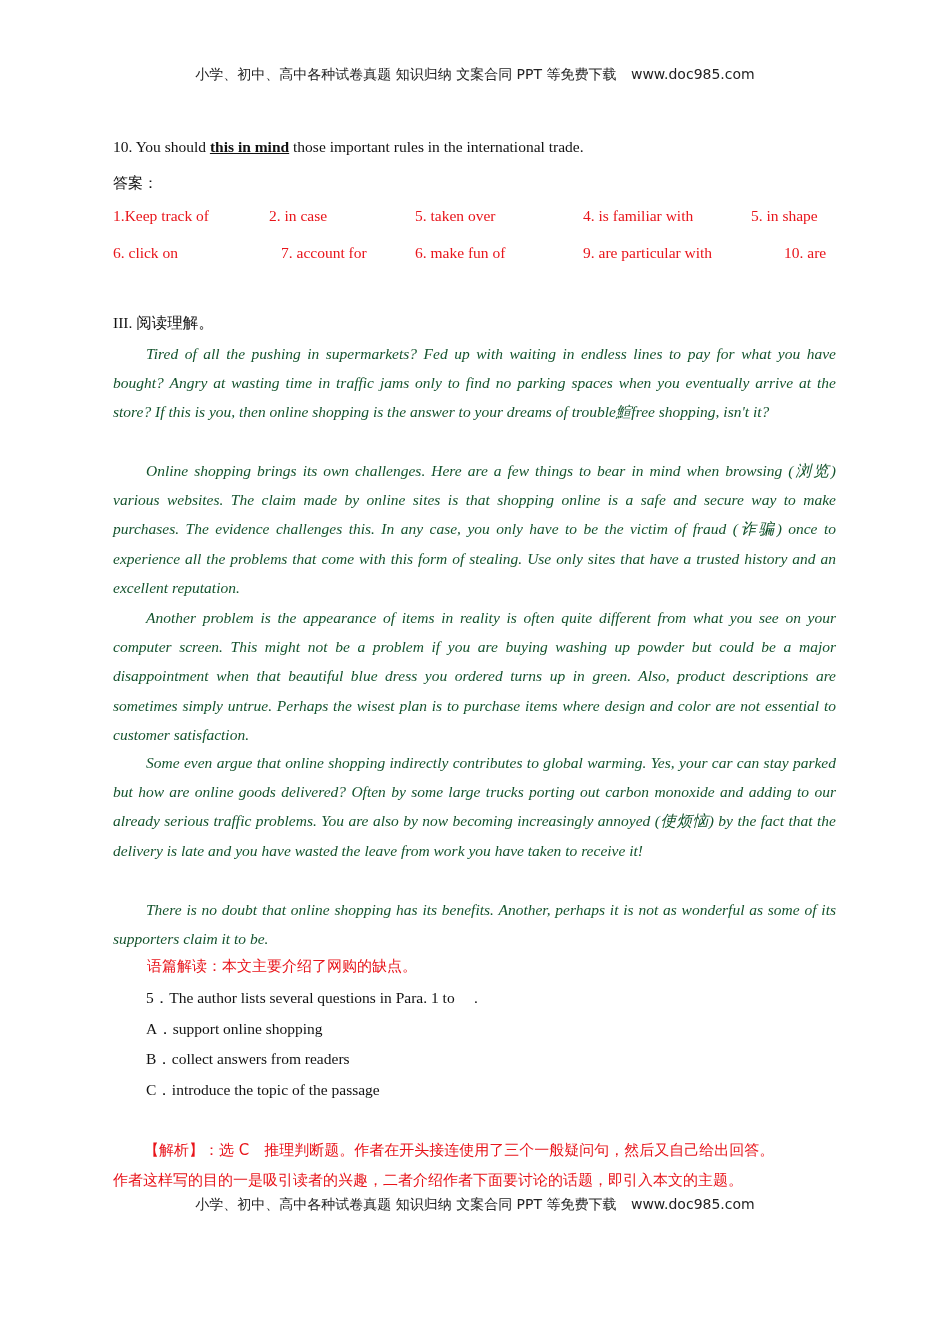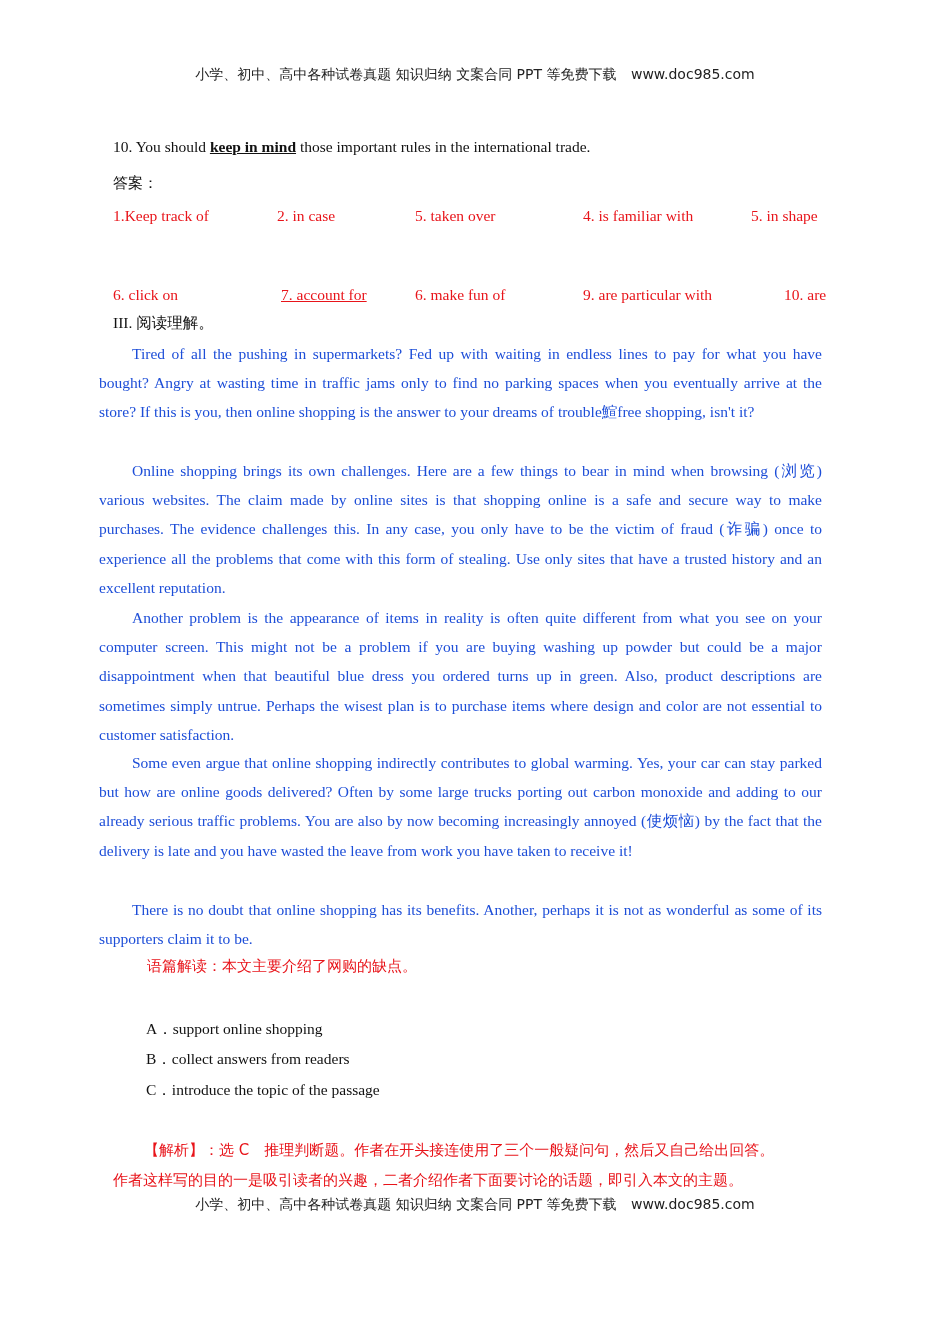--- a/index.html
+++ b/index.html
@@ -16,68 +16,69 @@
     .line {
       position: absolute; left: 113px; font-family: "Liberation Serif", "DejaVu Serif", serif;
       font-size: 15.5px; color: #111; white-space: nowrap;
     }
     .red { color: #e8141a; }
     .kw { font-weight: bold; text-decoration: underline; }
     .ans-row { position: absolute; left: 113px; width: 720px; height: 20px;
       font-family: "Liberation Serif", "DejaVu Serif", serif; font-size: 15.5px; color: #e8141a; }
     .ans-row span { position: absolute; top: 0; white-space: nowrap; }
     .para {
-      position: absolute; left: 99px; width: 723px;
-      font-family: "Liberation Serif", "DejaVu Serif", serif; font-size: 15.5px; color: #1d4ed8;
-      line-height: 29.2px; text-align: justify; text-indent: 33px;
+      position: absolute; left: 113px; width: 723px;
+      font-family: "Liberation Serif", "DejaVu Serif", serif; font-size: 15.5px; color: #14532d;
+      line-height: 29.2px; text-align: justify; text-indent: 33px; font-style: italic;
     }
     .opt { position: absolute; left: 146px; font-family: "Liberation Serif", "DejaVu Serif", serif; font-size: 15.5px; color: #111; white-space: nowrap; }
     .cn { font-family: "DejaVu Sans", sans-serif; }
   </style>
 </head>
 <body>
 
 <div class="page">
 
   <div class="hdr">
     <span>小学、初中、高中各种试卷真题 知识归纳 文案合同 PPT 等免费下载</span>
     <span class="url">www.doc985.com</span>
   </div>
 
   <div class="line" style="top:138px;">
-    <span>10. You should </span><span class="kw">keep in mind</span><span> those important rules in the international trade.</span>
+    <span>10. You should </span><span class="kw">this in mind</span><span> those important rules in the international trade.</span>
   </div>
 
   <div class="line cn" style="top:174px; font-size:15px;">答案：</div>
 
   <div class="ans-row" style="top:207px;">
     <span style="left:0px;">1.Keep track of</span>
-    <span style="left:164px;">2. in case</span>
+    <span style="left:156px;">2. in case</span>
     <span style="left:302px;">5. taken over</span>
     <span style="left:470px;">4. is familiar with</span>
     <span style="left:638px;">5. in shape</span>
   </div>
-  <div class="ans-row" style="top:244px;margin-top:42px;">
+  <div class="ans-row" style="top:244px;">
     <span style="left:0px;">6. click on</span>
-    <span style="left:168px;text-decoration:underline;">7. account for</span>
+    <span style="left:168px;">7. account for</span>
     <span style="left:302px;">6. make fun of</span>
     <span style="left:470px;">9. are particular with</span>
     <span style="left:671px;">10. are</span>
   </div>
 
   <div class="line" style="top:313px;">III. 阅读理解。</div>
 
   <div class="para" style="top:339px;">Tired of all the pushing in supermarkets? Fed up with waiting in endless lines to pay for what you have bought? Angry at wasting time in traffic jams only to find no parking spaces when you eventually arrive at the store? If this is you, then online shopping is the answer to your dreams of trouble鰚free shopping, isn't it?</div>
   <div class="para" style="top:456px;">Online shopping brings its own challenges. Here are a few things to bear in mind when browsing (浏览) various websites. The claim made by online sites is that shopping online is a safe and secure way to make purchases. The evidence challenges this. In any case, you only have to be the victim of fraud (诈骗) once to experience all the problems that come with this form of stealing. Use only sites that have a trusted history and an excellent reputation.</div>
   <div class="para" style="top:603px;">Another problem is the appearance of items in reality is often quite different from what you see on your computer screen. This might not be a problem if you are buying washing up powder but could be a major disappointment when that beautiful blue dress you ordered turns up in green. Also, product descriptions are sometimes simply untrue. Perhaps the wisest plan is to purchase items where design and color are not essential to customer satisfaction.</div>
   <div class="para" style="top:748px;">Some even argue that online shopping indirectly contributes to global warming. Yes, your car can stay parked but how are online goods delivered? Often by some large trucks porting out carbon monoxide and adding to our already serious traffic problems. You are also by now becoming increasingly annoyed (使烦恼) by the fact that the delivery is late and you have wasted the leave from work you have taken to receive it!</div>
   <div class="para" style="top:895px;">There is no doubt that online shopping has its benefits. Another, perhaps it is not as wonderful as some of its supporters claim it to be.</div>
 
   <div class="line red cn" style="top:957px; left:147px; font-size:15px;">语篇解读：本文主要介绍了网购的缺点。</div>
 
+  <div class="opt" style="top:988px;">5．The author lists several questions in Para. 1 to　 .</div>
   <div class="opt" style="top:1019px;">A．support online shopping</div>
   <div class="opt" style="top:1049px;">B．collect answers from readers</div>
   <div class="opt" style="top:1080px;">C．introduce the topic of the passage</div>
 
   <div class="line red cn" style="top:1171px; left:113px; font-size:15px;">作者这样写的目的一是吸引读者的兴趣，二者介绍作者下面要讨论的话题，即引入本文的主题。</div>
   <div class="line red cn" style="top:1141px; left:144px; font-size:15px;">【解析】：选 C　推理判断题。作者在开头接连使用了三个一般疑问句，然后又自己给出回答。</div>
 
   <div class="ftr">
     <span>小学、初中、高中各种试卷真题 知识归纳 文案合同 PPT 等免费下载</span>
     <span class="url">www.doc985.com</span>

